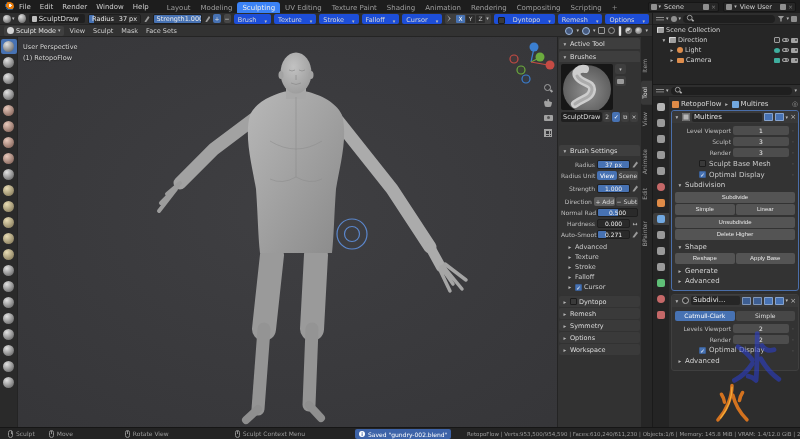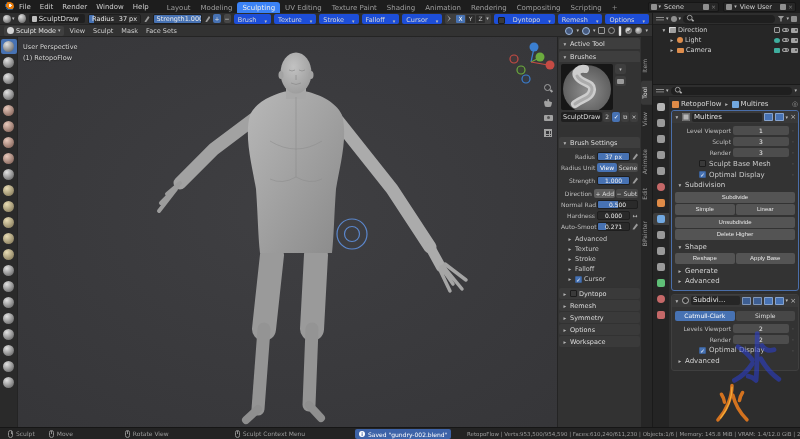--- a/index.html
+++ b/index.html
@@ -468,21 +468,21 @@
         </div>
       </div>
       <div class="namerow">
         <span class="nfield">SculptDraw</span>
         <span class="nbtn">2</span>
         <span class="nbtn blue">✓</span>
         <span class="nbtn">⧉</span>
         <span class="nbtn">×</span>
       </div>
     </div>
-    <div class="ph" style="margin-top:12px">
+    <div class="ph" style="margin-top:20px">
       <span class="tri">▾</span>
       <span>Brush Settings</span>
     </div>
     <div class="pbody">
       <div class="srow">
         <span class="slab">Radius</span>
         <div class="swid"><div class="fill" style="width:100%"></div><span>37 px</span></div>
         <span class="sico">
             <span class="pen"></span>
           </span>
@@ -585,20 +585,24 @@
       <span class="listico"></span>
       <span class="caret">▾</span>
       <span class="mini-sq" style="border-radius:50%"></span>
       <span class="caret">▾</span>
       <div class="searchpill">
           <span class="imag" style="transform:scale(.8)"></span>
         </div>
       <span class="funnel"></span>
       <span class="caret">▾</span>
       <span class="mini-sq"></span>
+    </div>
+    <div class="orow" style="padding-left:4px">
+      <span class="ibox"></span>
+      <span class="lbl">Scene Collection</span>
     </div>
     <div class="orow" style="padding-left:8px">
       <span class="tri">▾</span>
       <span class="ibox"></span>
       <span class="lbl">Direction</span>
       <span class="oicons">
           <span class="ichk"></span>
           <span class="ieye"></span>
           <span class="icam"></span>
         </span>

